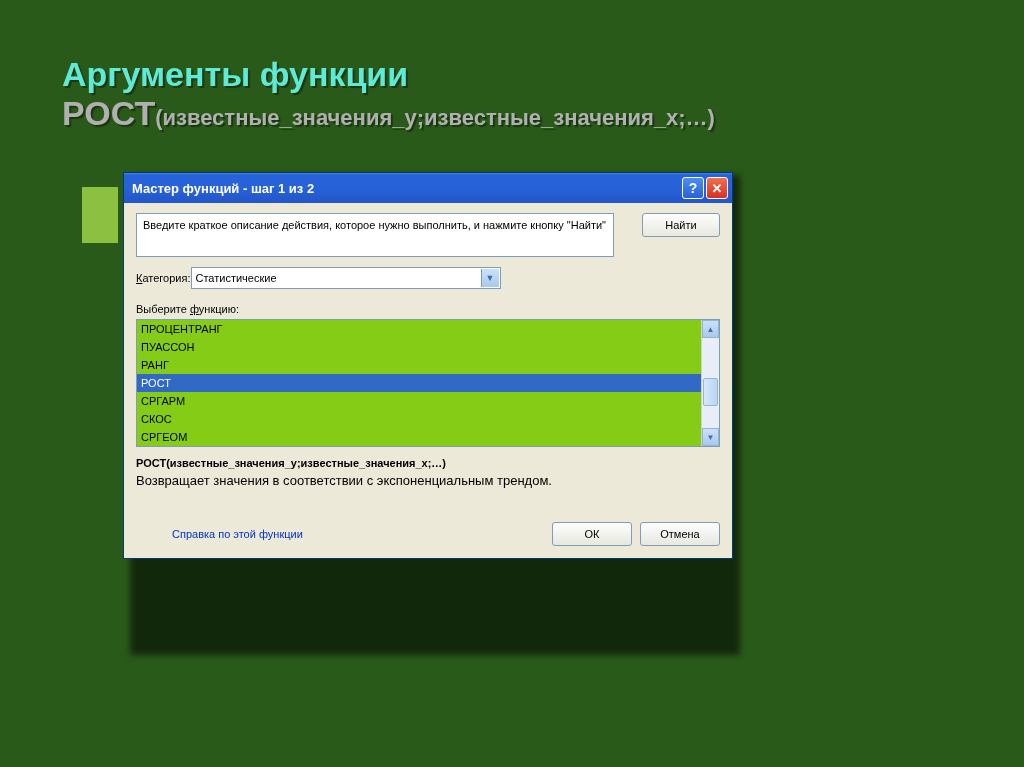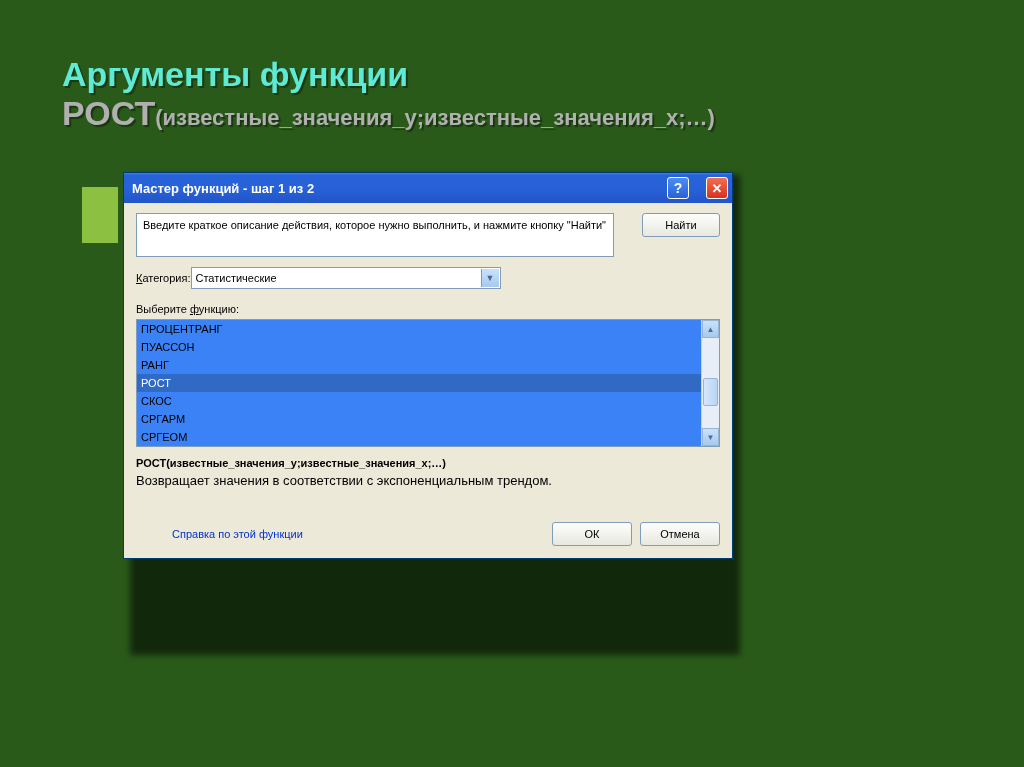--- a/index.html
+++ b/index.html
@@ -63,21 +63,20 @@
   }
   .titlebar {
     height: 30px;
     background: linear-gradient(to bottom, #3a80ea 0%, #2862d8 8%, #2862d8 50%, #2255c8 100%);
     display: flex;
     align-items: center;
     padding: 0 4px 0 8px;
     color: #fff;
     font-weight: bold;
     font-size: 13px;
-    gap: 15px;
   }
   .titlebar-text { flex: 1; }
   .tb-btn {
     width: 22px; height: 22px;
     margin-left: 2px;
     border-radius: 3px;
     border: 1px solid #fff;
     display: flex; align-items: center; justify-content: center;
     font-weight: bold;
     font-size: 14px;
@@ -126,21 +125,21 @@
     position: absolute; right: 1px; top: 1px; bottom: 1px; width: 18px;
     background: linear-gradient(to bottom,#c9e2fb,#a6c9ee);
     border-left: 1px solid #7f9db9;
     display: flex; align-items: center; justify-content: center;
     color: #4a6a9a; font-size: 9px;
   }
   .list-wrap {
     position: relative;
     margin-top: 4px;
     border: 1px solid #7f9db9;
-    background: #3b82f6;
+    background: #84cc16;
     height: 128px;
     overflow: hidden;
   }
   .list-inner {
     position: absolute;
     left: 0; top: 0; right: 18px; bottom: 0;
   }
   .list-item {
     height: 18px;
     padding: 0 4px;
@@ -213,22 +212,22 @@
       </div>
     </div>
 
     <label class="lbl" style="margin-top:14px">Выберите <u>ф</u>ункцию:</label>
     <div class="list-wrap">
       <div class="list-inner" id="fn-list">
           <div class="list-item">ПРОЦЕНТРАНГ</div>
           <div class="list-item">ПУАССОН</div>
           <div class="list-item">РАНГ</div>
           <div class="list-item selected">РОСТ</div>
+          <div class="list-item">СРГАРМ</div>
           <div class="list-item">СКОС</div>
-          <div class="list-item">СРГАРМ</div>
           <div class="list-item">СРГЕОМ</div>
         </div>
       <div class="sb">
         <div class="sb-btn">▲</div>
         <div class="sb-track">
           <div class="sb-thumb"></div>
         </div>
         <div class="sb-btn">▼</div>
       </div>
     </div>

